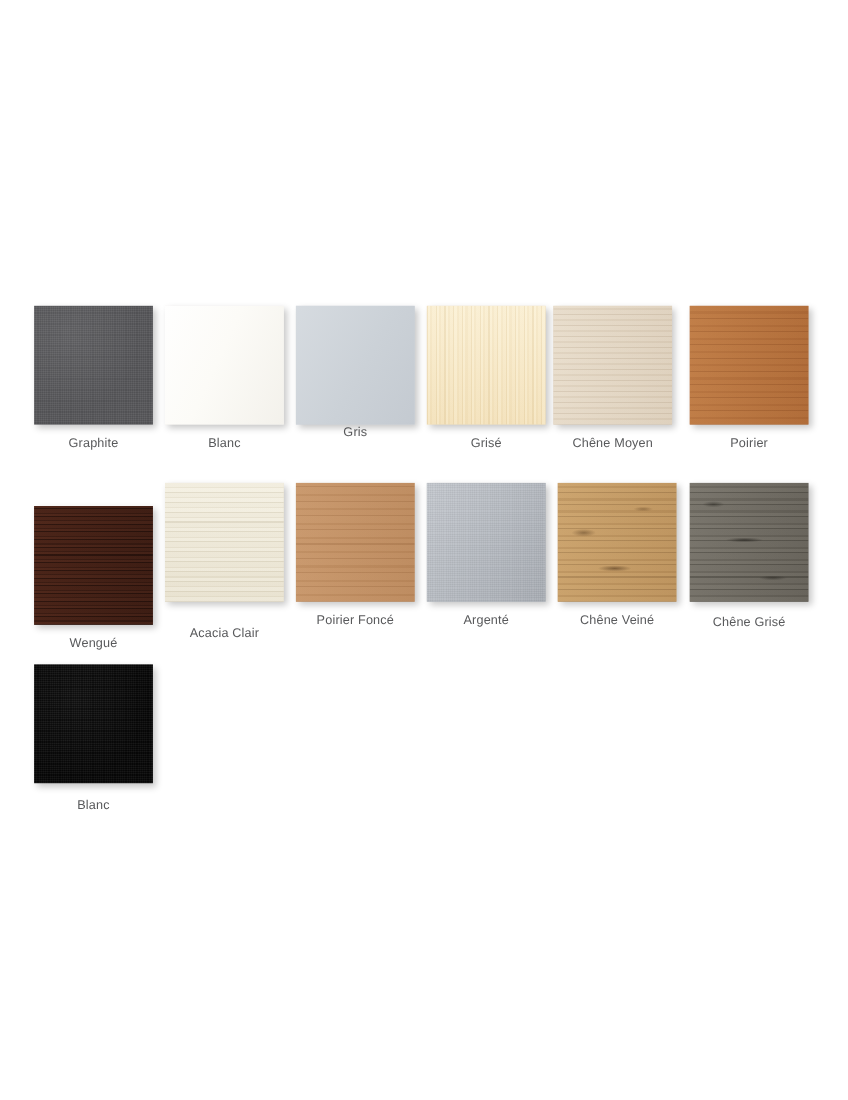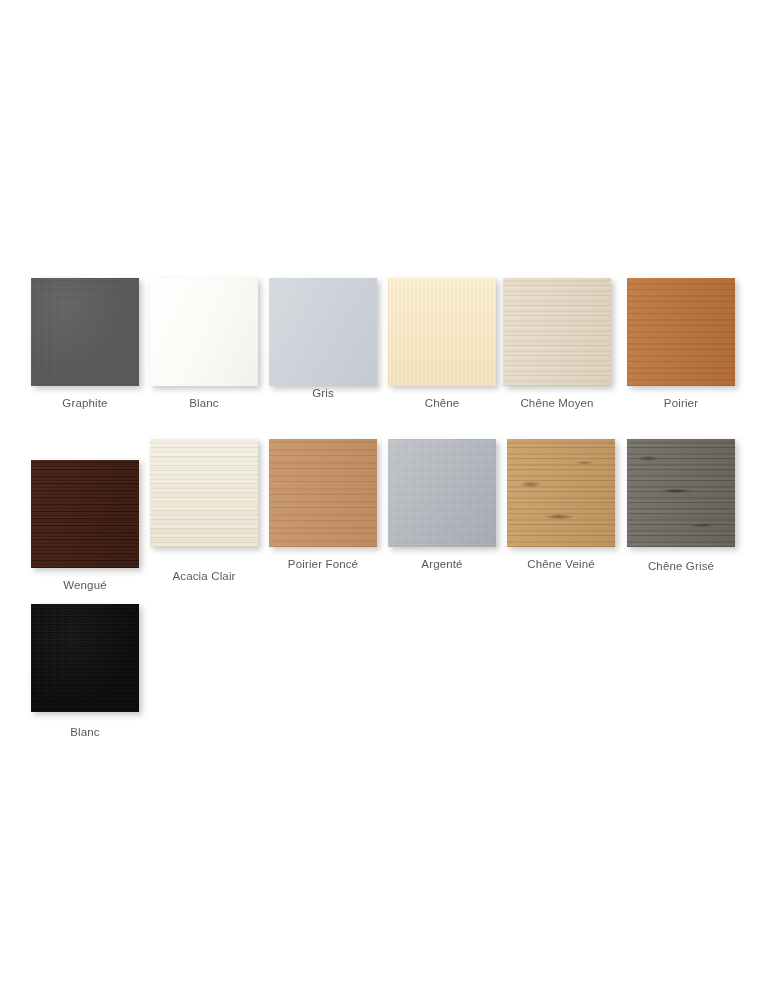--- a/index.html
+++ b/index.html
@@ -257,21 +257,21 @@
       <div class="finish-item" style="left: 238px;">
         <div class="swatch s-gris">
           <div class="grain"></div>
         </div>
         <div class="finish-label" style="">Gris</div>
       </div>
       <div class="finish-item" style="left: 357px;">
         <div class="swatch s-hetre">
           <div class="grain"></div>
         </div>
-        <div class="finish-label" style="margin-top: 10px;">Chêne</div>
+        <div class="finish-label" style="margin-top: 10px;">Grisé</div>
       </div>
       <div class="finish-item" style="left: 472px;">
         <div class="swatch s-chene-moyen">
           <div class="grain"></div>
         </div>
         <div class="finish-label" style="margin-top: 10px;">Chêne Moyen</div>
       </div>
       <div class="finish-item" style="left: 596px;">
         <div class="swatch s-poirier">
           <div class="grain"></div>

